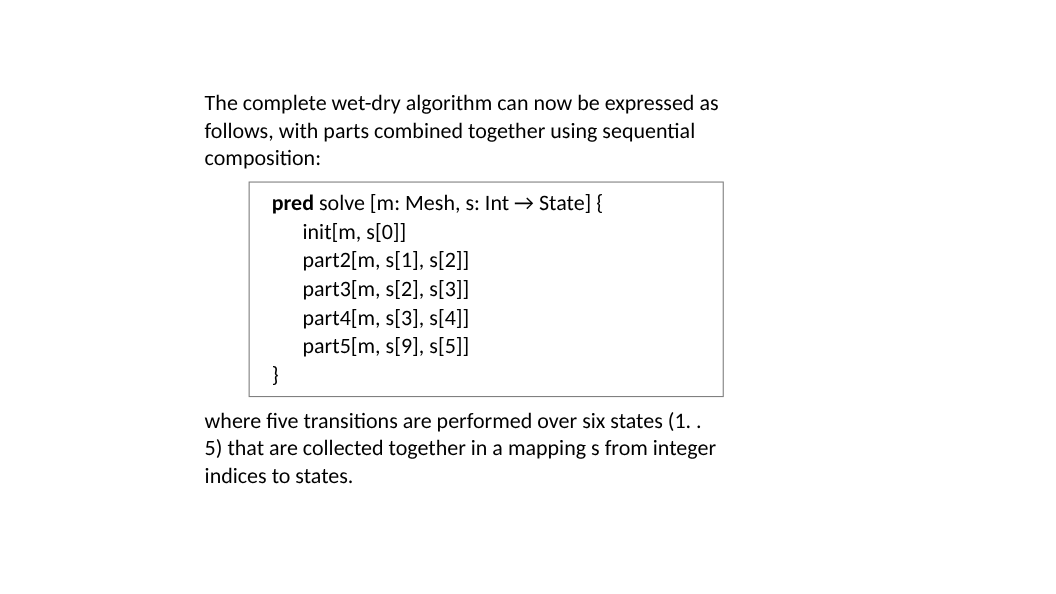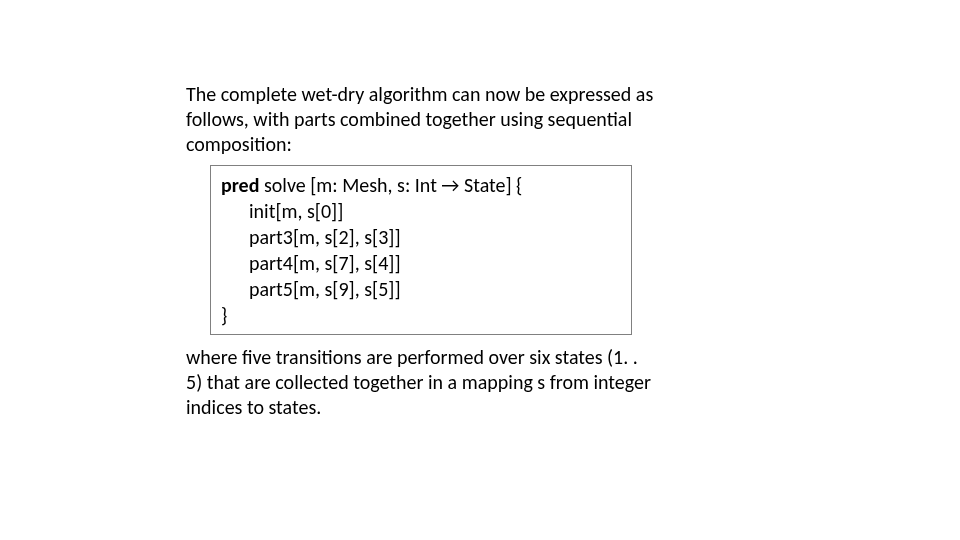--- a/index.html
+++ b/index.html
@@ -22,22 +22,22 @@
     top: 82px;
     width: 470px;
   }
   .para {
     font-size: 20px;
     line-height: 1.25;
     margin: 0 0 8px 0;
   }
   .codebox {
     border: 1px solid #808080;
-    padding: 6px 10px 6px 10px;
-    margin: 6px 0 10px 24px;
+    padding: 6px 10px 6px 20px;
+    margin: 6px 0 10px 40px;
     width: 400px;
     font-size: 20px;
     line-height: 1.3;
   }
   .code-line {
     white-space: pre;
   }
   .indent {
     padding-left: 28px;
     display: inline-block;
@@ -56,22 +56,23 @@
 <body>
 
 <div class="slide">
   <div class="content">
 
     <p class="para">The complete wet-dry algorithm can now be expressed as follows, with parts combined together using sequential composition:</p>
 
     <div class="codebox">
       <div class="code-line"><span class="kw">pred</span><span> solve [m: Mesh, s: Int → State] {</span></div>
       <div class="code-line"><span class="indent">init[m, s[0]]</span></div>
+      <div class="code-line"><span class="indent">part2[m, s[1], s[2]]</span></div>
       <div class="code-line"><span class="indent">part3[m, s[2], s[3]]</span></div>
-      <div class="code-line"><span class="indent">part4[m, s[7], s[4]]</span></div>
+      <div class="code-line"><span class="indent">part4[m, s[3], s[4]]</span></div>
       <div class="code-line"><span class="indent">part5[m, s[9], s[5]]</span></div>
       <div class="code-line">}</div>
     </div>
 
     <p class="para2">where five transitions are performed over six states (1. . 5) that are collected together in a mapping s from integer indices to states.</p>
 
   </div>
 </div>
 
 </body></html>

